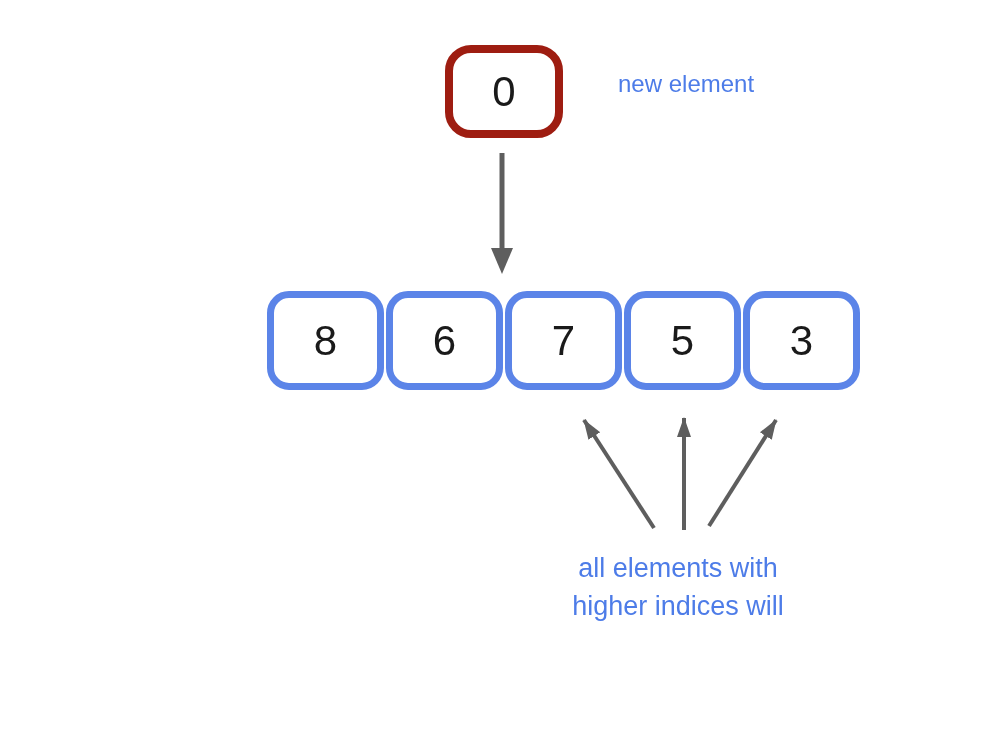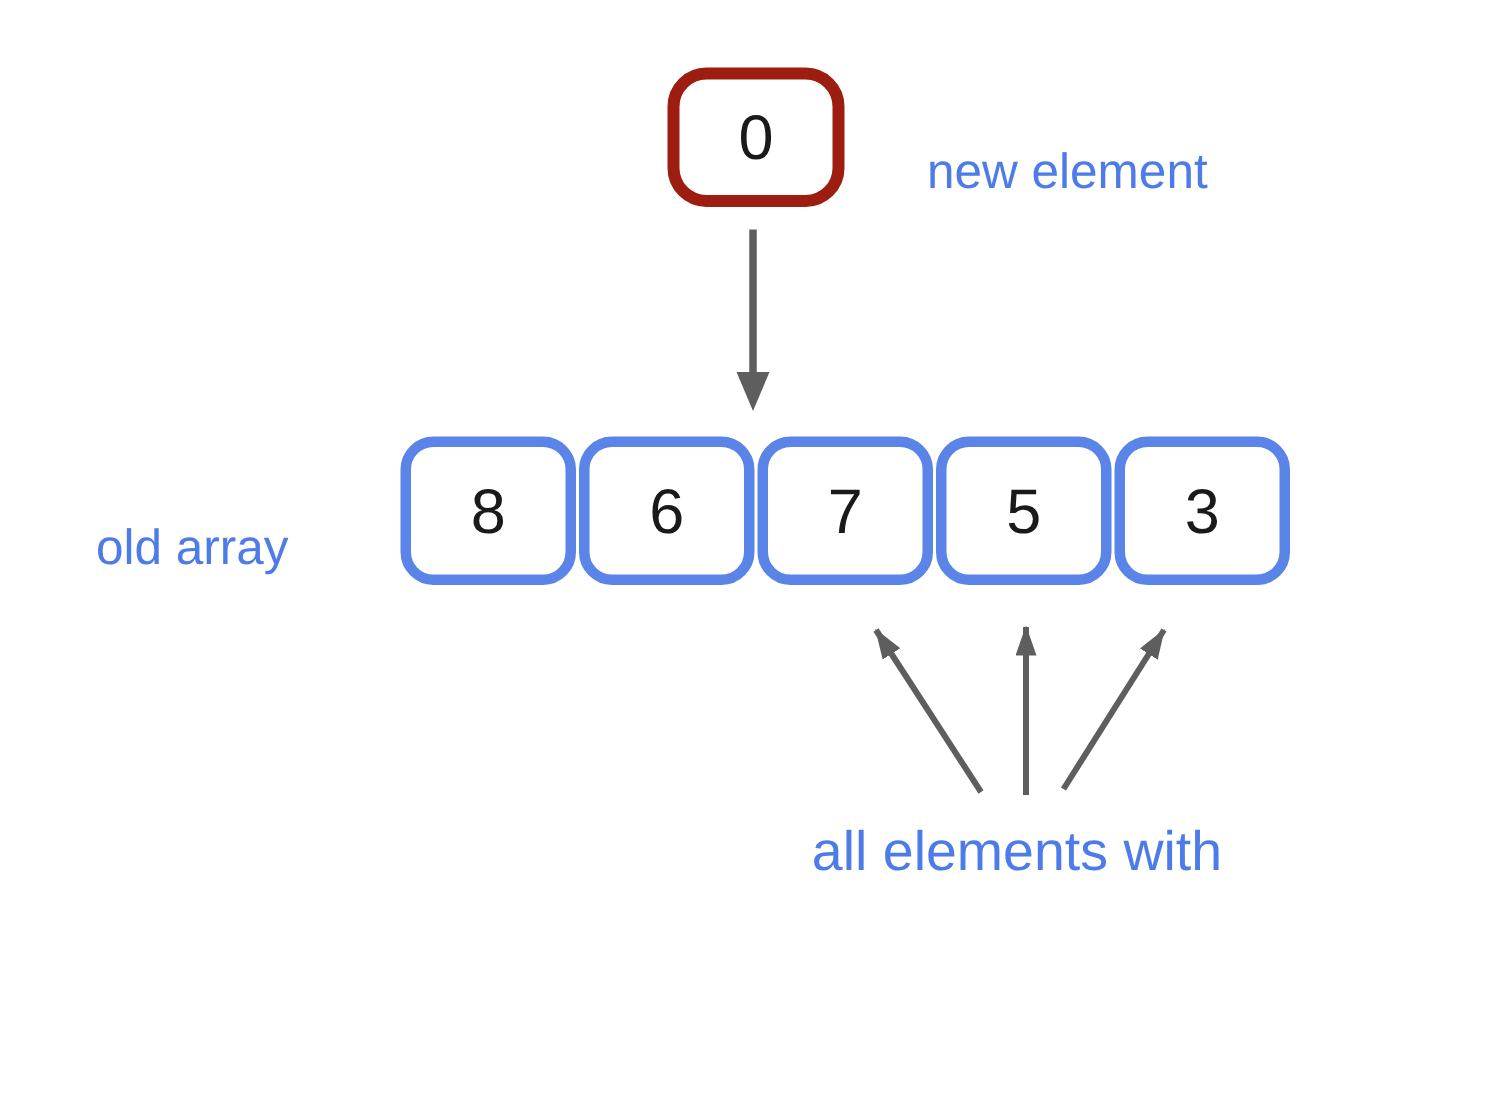--- a/index.html
+++ b/index.html
@@ -41,24 +41,23 @@
   .cell-value {
     font-size: 42px;
     color: var(--number-black);
     line-height: 1;
     letter-spacing: 0;
   }
   
   .blue-label {
     position: absolute;
     color: var(--label-blue);
-    font-size: 33px;
+    font-size: 24px;
     line-height: 1.2;
     white-space: nowrap;
-    margin-top: 24px;
   }
   .new-label {
     left: 618px;
     top: 70px;
   }
   .old-label {
     left: 64px;
     top: 321px;
   }
   
@@ -96,21 +95,21 @@
     fill: var(--arrow-gray);
   }
   
   .caption {
     position: absolute;
     left: 478px;
     top: 549px;
     width: 400px;
     text-align: center;
     color: var(--label-blue);
-    font-size: 37px;
+    font-size: 27px;
     line-height: 38px;
   }
 </style>
 </head>
 <body>
 
 <div class="canvas">
 
   <div class="new-box">
     <span class="cell-value">0</span>
@@ -133,36 +132,36 @@
       <line x1="654" y1="528" x2="584" y2="420" stroke-width="4" marker-end="url(#ah)"></line>
     </g>
     <g>
       <line x1="684" y1="530" x2="684" y2="418" stroke-width="4" marker-end="url(#ah)"></line>
     </g>
     <g>
       <line x1="709" y1="526" x2="776" y2="420" stroke-width="4" marker-end="url(#ah)"></line>
     </g>
   </svg>
 
-  <div class="blue-label old-label">old array</div>
   <div class="array-row">
     <div class="array-cell">
       <span class="cell-value">8</span>
     </div>
     <div class="array-cell">
       <span class="cell-value">6</span>
     </div>
     <div class="array-cell">
       <span class="cell-value">7</span>
     </div>
     <div class="array-cell">
       <span class="cell-value">5</span>
     </div>
     <div class="array-cell">
       <span class="cell-value">3</span>
     </div>
   </div>
 
   <div class="caption">
     <div>all elements with</div>
+    <div>higher indices will</div>
   </div>
 
 </div>
 
 </body></html>

